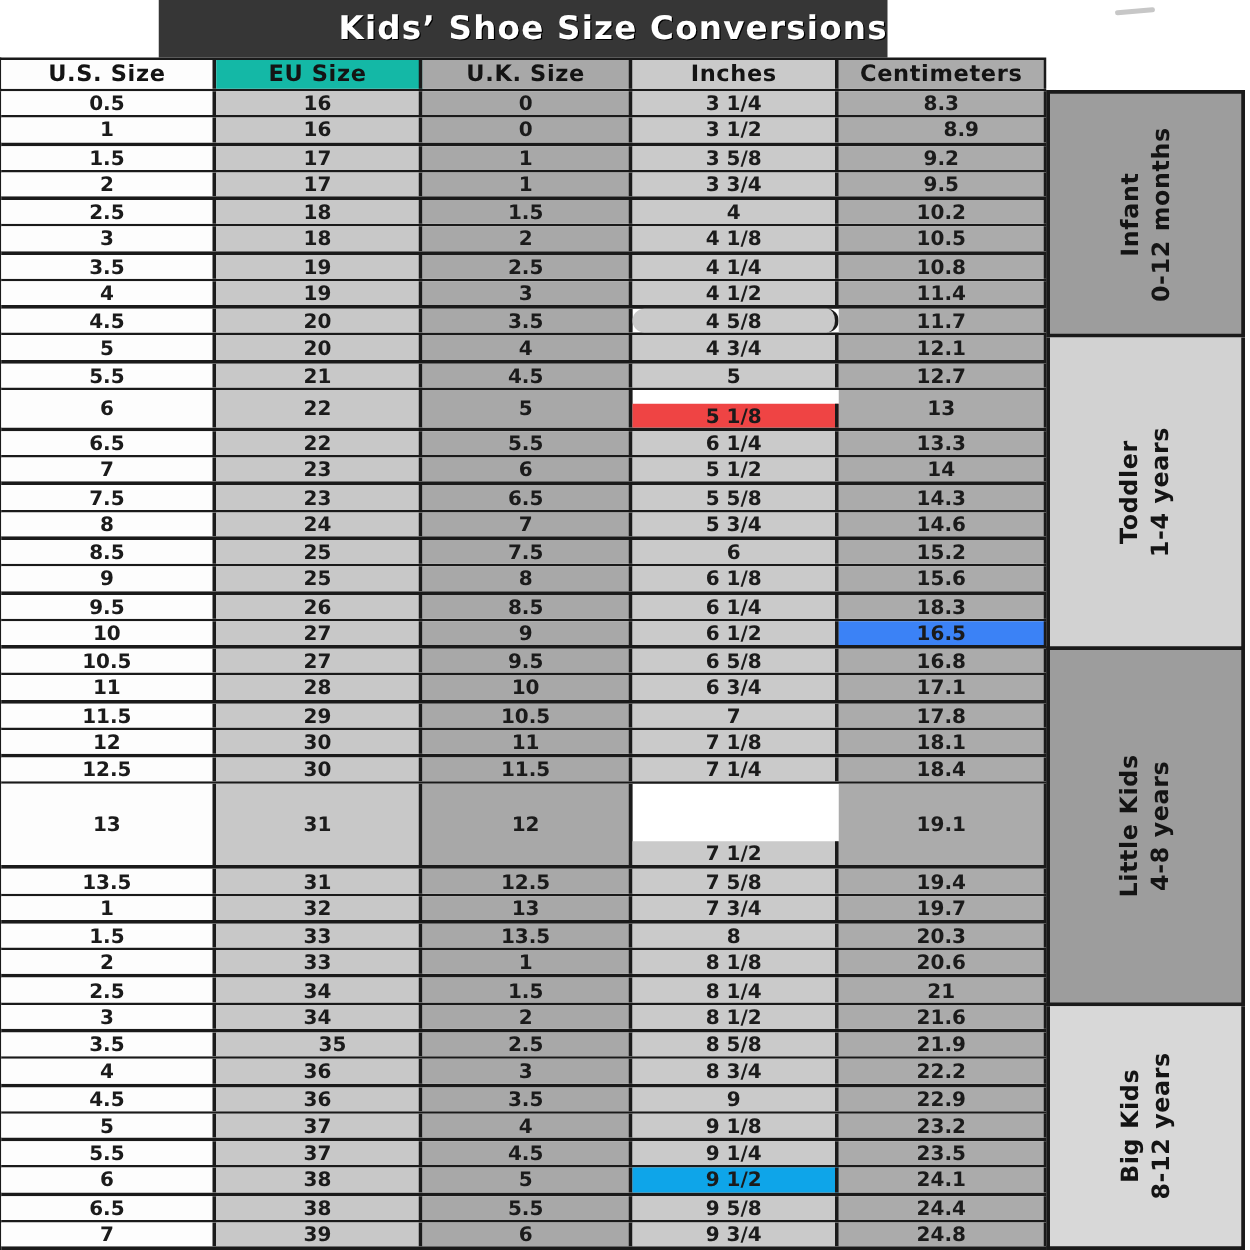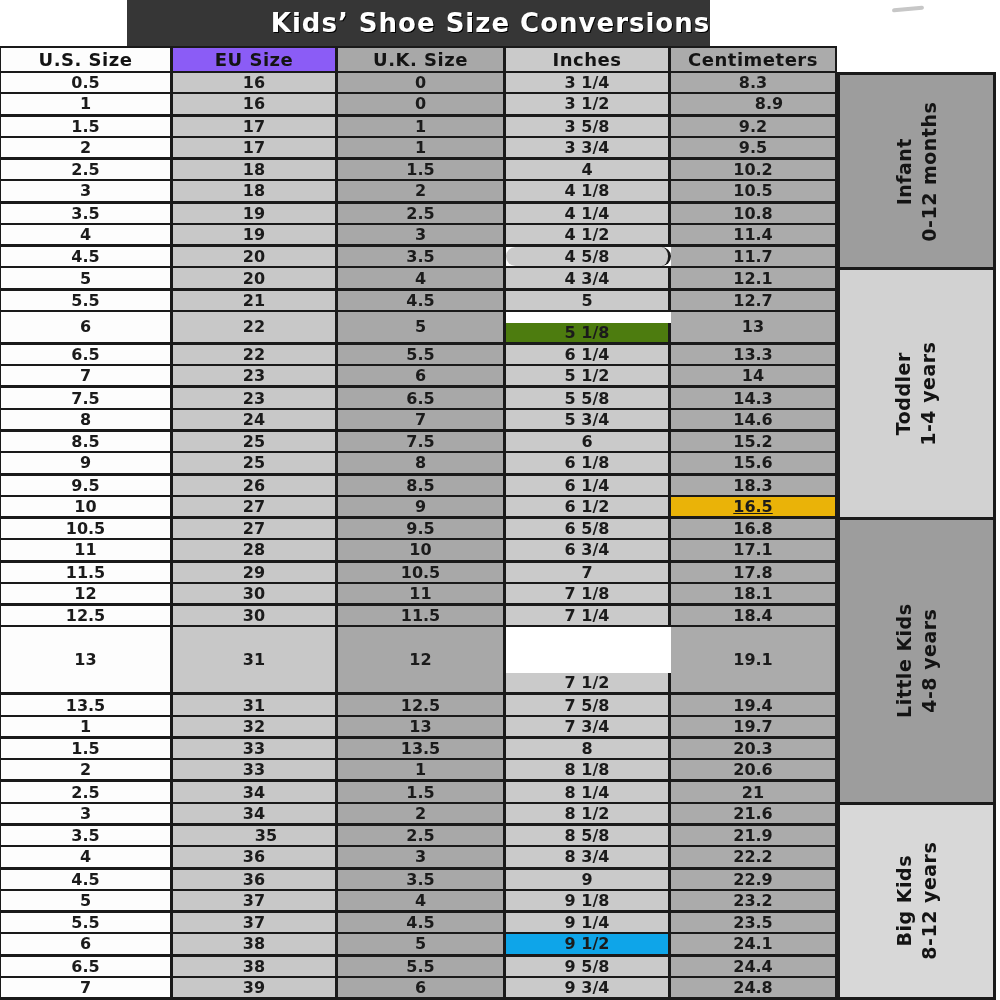--- a/index.html
+++ b/index.html
@@ -126,21 +126,21 @@
 <div class="page">
 
   <div class="table-area">
 
     <div class="title-bar" style="background: rgb(54, 54, 54);">
       <span class="title">Kids’ Shoe Size Conversions</span>
     </div>
 
     <div class="header-row">
       <div class="hcell c0" style="background: rgb(253, 253, 253);">U.S. Size</div>
-      <div class="hcell c1 shade" style="background: #8b5cf6;">EU Size</div>
+      <div class="hcell c1 shade" style="background: #14b8a6;">EU Size</div>
       <div class="hcell c2 shade" style="background: rgb(168, 168, 168);">U.K. Size</div>
       <div class="hcell c3 shade" style="background: rgb(202, 202, 202);">Inches</div>
       <div class="hcell c4 shade" style="background: rgb(171, 171, 171);">Centimeters</div>
     </div>
 
     <div class="rows" id="rows">
         <div class="row">
           <div class="cell c0" style="background: rgb(253, 253, 253);">0.5</div>
           <div class="cell c1 shade" style="background: rgb(200, 200, 200);">16</div>
           <div class="cell c2 shade" style="background: rgb(168, 168, 168);">0</div>
@@ -214,21 +214,21 @@
           <div class="cell c0" style="background: rgb(253, 253, 253);">5.5</div>
           <div class="cell c1 shade" style="background: rgb(200, 200, 200);">21</div>
           <div class="cell c2 shade" style="background: rgb(168, 168, 168);">4.5</div>
           <div class="cell c3 shade" style="background: rgb(202, 202, 202);">5</div>
           <div class="cell c4 shade" style="background: rgb(171, 171, 171);">12.7</div>
         </div>
         <div class="row">
           <div class="cell c0" style="background: rgb(253, 253, 253);">6</div>
           <div class="cell c1 shade" style="background: rgb(200, 200, 200);">22</div>
           <div class="cell c2 shade" style="background: rgb(168, 168, 168);">5</div>
-          <div class="cell c3 shade" style="background: #4d7c0f; margin-top: 11px;">5 1/8</div>
+          <div class="cell c3 shade" style="background: #ef4444; margin-top: 11px;">5 1/8</div>
           <div class="cell c4 shade" style="background: rgb(171, 171, 171);">13</div>
         </div>
         <div class="row">
           <div class="cell c0" style="background: rgb(253, 253, 253);">6.5</div>
           <div class="cell c1 shade" style="background: rgb(200, 200, 200);">22</div>
           <div class="cell c2 shade" style="background: rgb(168, 168, 168);">5.5</div>
           <div class="cell c3 shade" style="background: rgb(202, 202, 202);">6 1/4</div>
           <div class="cell c4 shade" style="background: rgb(171, 171, 171);">13.3</div>
         </div>
         <div class="row">
@@ -271,21 +271,21 @@
           <div class="cell c1 shade" style="background: rgb(200, 200, 200);">26</div>
           <div class="cell c2 shade" style="background: rgb(168, 168, 168);">8.5</div>
           <div class="cell c3 shade" style="background: rgb(202, 202, 202);">6 1/4</div>
           <div class="cell c4 shade" style="background: rgb(171, 171, 171);">18.3</div>
         </div>
         <div class="row">
           <div class="cell c0" style="background: rgb(253, 253, 253);">10</div>
           <div class="cell c1 shade" style="background: rgb(200, 200, 200);">27</div>
           <div class="cell c2 shade" style="background: rgb(168, 168, 168);">9</div>
           <div class="cell c3 shade" style="background: rgb(202, 202, 202);">6 1/2</div>
-          <div class="cell c4 shade" style="background: #eab308; text-decoration: underline;">16.5</div>
+          <div class="cell c4 shade" style="background: #3b82f6;">16.5</div>
         </div>
         <div class="row">
           <div class="cell c0" style="background: rgb(253, 253, 253);">10.5</div>
           <div class="cell c1 shade" style="background: rgb(200, 200, 200);">27</div>
           <div class="cell c2 shade" style="background: rgb(168, 168, 168);">9.5</div>
           <div class="cell c3 shade" style="background: rgb(202, 202, 202);">6 5/8</div>
           <div class="cell c4 shade" style="background: rgb(171, 171, 171);">16.8</div>
         </div>
         <div class="row">
           <div class="cell c0" style="background: rgb(253, 253, 253);">11</div>

